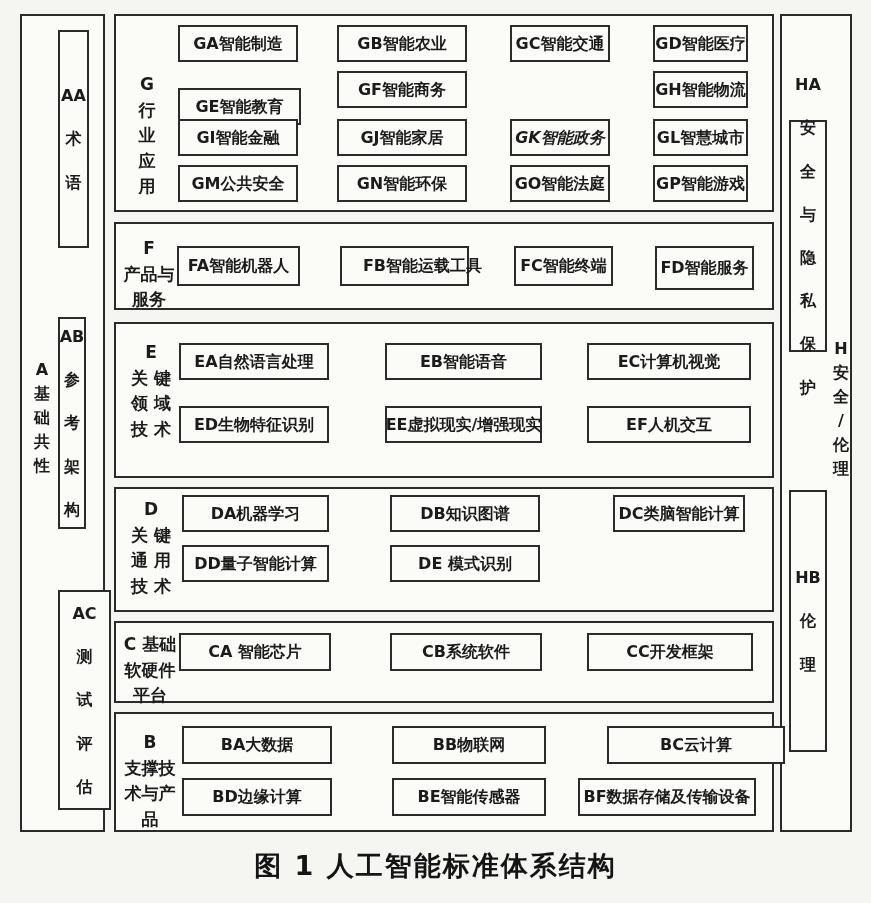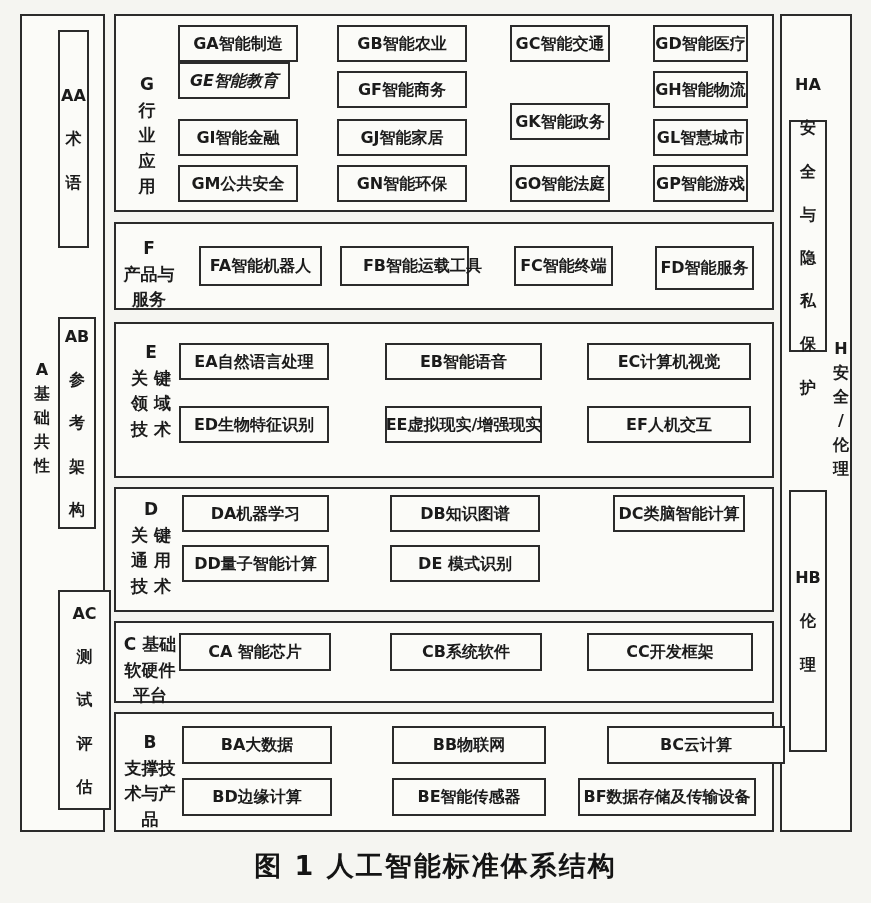--- a/index.html
+++ b/index.html
@@ -65,21 +65,21 @@
           <div>基</div>
           <div>础</div>
           <div>共</div>
           <div>性</div>
         </div>
         <div class="abs vnode" style="left: 36px; top: 14px; width: 31px; height: 218px;">
           <div>AA</div>
           <div>术</div>
           <div>语</div>
         </div>
-        <div class="abs vnode" style="left: 36px; top: 301px; width: 38px; height: 212px;">
+        <div class="abs vnode" style="left: 36px; top: 301px; width: 28px; height: 212px;">
           <div>AB</div>
           <div>参</div>
           <div>考</div>
           <div>架</div>
           <div>构</div>
         </div>
         <div class="abs vnode" style="left: 36px; top: 574px; width: 53px; height: 220px;">
           <div>AC</div>
           <div>测</div>
           <div>试</div>
@@ -117,39 +117,39 @@
           <div>G</div>
           <div>行</div>
           <div>业</div>
           <div>应</div>
           <div>用</div>
         </div>
         <div class="abs node" style="left: 62px; top: 9px; width: 120px; height: 37px;">GA智能制造</div>
         <div class="abs node" style="left: 221px; top: 9px; width: 130px; height: 37px;">GB智能农业</div>
         <div class="abs node" style="left: 394px; top: 9px; width: 100px; height: 37px;">GC智能交通</div>
         <div class="abs node" style="left: 537px; top: 9px; width: 95px; height: 37px;">GD智能医疗</div>
-        <div class="abs node" style="left: 62px; top: 46px; width: 112px; height: 37px; font-style: italic;">GE智能教育</div>
+        <div class="abs node" style="left: 62px; top: 72px; width: 123px; height: 37px;">GE智能教育</div>
         <div class="abs node" style="left: 221px; top: 55px; width: 130px; height: 37px;">GF智能商务</div>
         <div class="abs node" style="left: 537px; top: 55px; width: 95px; height: 37px;">GH智能物流</div>
         <div class="abs node" style="left: 62px; top: 103px; width: 120px; height: 37px;">GI智能金融</div>
         <div class="abs node" style="left: 221px; top: 103px; width: 130px; height: 37px;">GJ智能家居</div>
-        <div class="abs node" style="left: 394px; top: 87px; width: 100px; height: 37px;">GK智能政务</div>
+        <div class="abs node" style="left: 394px; top: 103px; width: 100px; height: 37px; font-style: italic;">GK智能政务</div>
         <div class="abs node" style="left: 537px; top: 103px; width: 95px; height: 37px;">GL智慧城市</div>
         <div class="abs node" style="left: 62px; top: 149px; width: 120px; height: 37px;">GM公共安全</div>
         <div class="abs node" style="left: 221px; top: 149px; width: 130px; height: 37px;">GN智能环保</div>
         <div class="abs node" style="left: 394px; top: 149px; width: 100px; height: 37px;">GO智能法庭</div>
         <div class="abs node" style="left: 537px; top: 149px; width: 95px; height: 37px;">GP智能游戏</div>
       </div>
       <div class="abs frame" style="left: 114px; top: 222px; width: 660px; height: 88px;">
         <div class="abs seclabel" style="left: 6px; top: 12px; width: 54px;">
           <div>F</div>
           <div>产品与</div>
           <div>服务</div>
         </div>
-        <div class="abs node" style="left: 61px; top: 22px; width: 123px; height: 40px; margin-left: 22px;">FA智能机器人</div>
+        <div class="abs node" style="left: 61px; top: 22px; width: 123px; height: 40px;">FA智能机器人</div>
         <div class="abs node" style="left: 224px; top: 22px; width: 129px; height: 40px; padding-left: 36px;">FB智能运载工具</div>
         <div class="abs node" style="left: 398px; top: 22px; width: 99px; height: 40px;">FC智能终端</div>
         <div class="abs node" style="left: 539px; top: 22px; width: 99px; height: 44px;">FD智能服务</div>
       </div>
       <div class="abs frame" style="left: 114px; top: 322px; width: 660px; height: 156px;">
         <div class="abs seclabel" style="left: 8px; top: 16px; width: 54px;">
           <div>E</div>
           <div>关 键</div>
           <div>领 域</div>
           <div>技 术</div>

